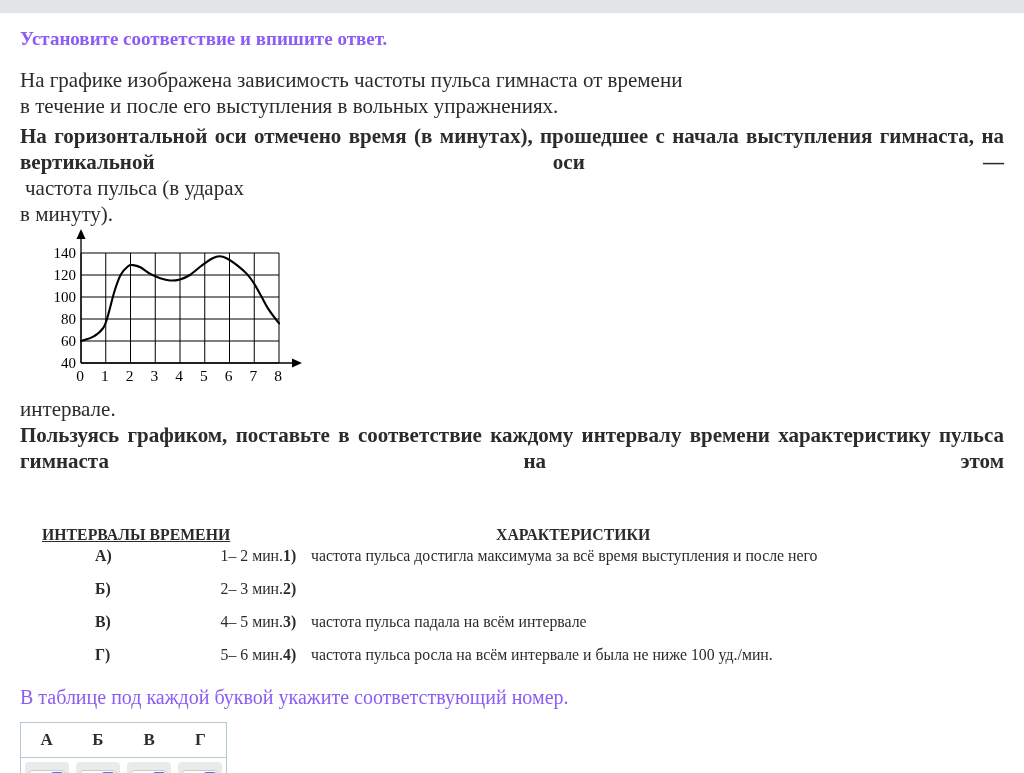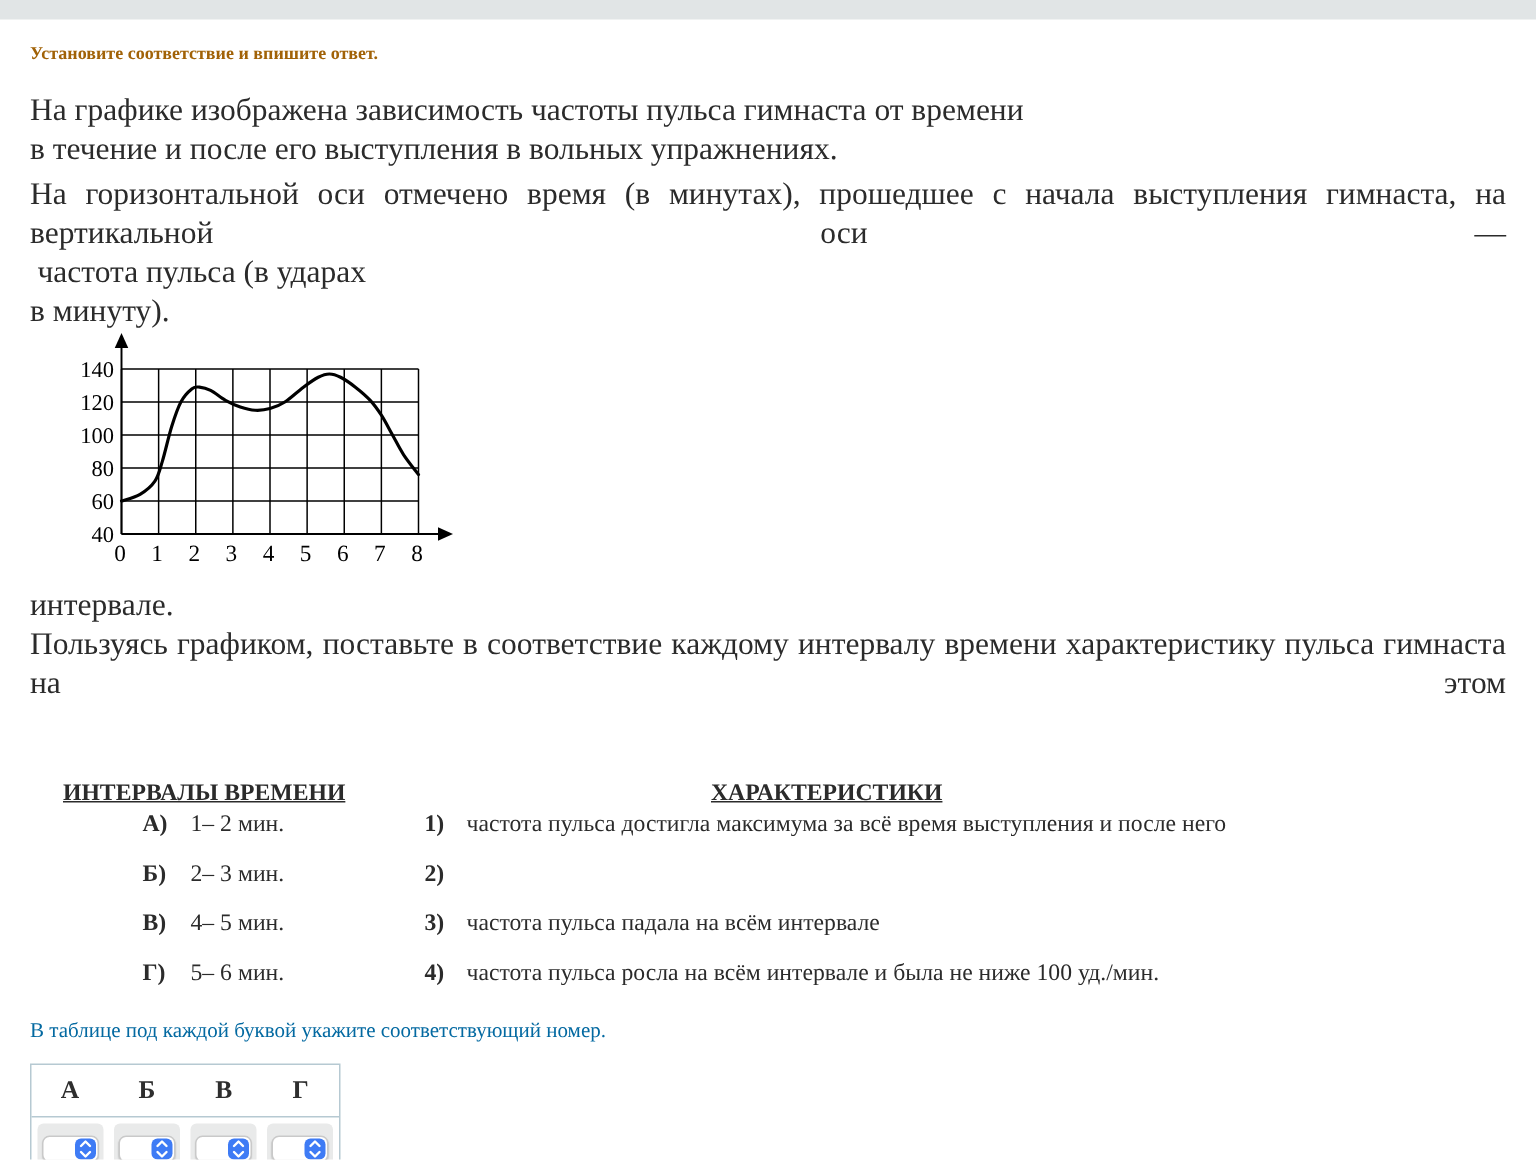--- a/index.html
+++ b/index.html
@@ -4,46 +4,46 @@
 <style>
   * { margin:0; padding:0; box-sizing:border-box; }
   html,body { background:#fff; }
   body {
     width:1024px; height:773px; overflow:hidden;
     font-family:"Liberation Serif", serif;
     color:#2b2b2b; position:relative;
   }
   .topbar { height:13px; background:#e1e5e6; }
   .content { padding:0 20px; }
-  .title { margin-top:15px; font-size:12px; font-weight:bold; color:#a16207; }
+  .title { margin-top:15px; font-size:19px; font-weight:bold; color:#8b5cf6; }
   .para { line-height:26px; font-size:21px; }
   .p1 { margin-top:17px; }
   .p2 { margin-top:4px; }
   .line { display:block; }
-  .justify-full { text-align:justify; text-align-last:justify; }
+  .justify-full { text-align:justify; text-align-last:justify;font-weight:bold; }
   .indent5 { text-indent:5px; }
 
   .chart-wrap { margin-top:2px; margin-left:18px; }
   svg text { font-family:"Liberation Serif", serif; fill:#000; }
 
   .p3 { margin-top:5px; }
 
   .match { margin-top:52px; font-size:15.8px; }
   .match-headers { position:relative; height:21px; font-weight:bold; }
   .match-headers .left-h { position:absolute; left:22px; text-decoration:underline; }
-  .match-headers .right-h { position:absolute; left:454px; text-decoration:underline; }
+  .match-headers .right-h { position:absolute; left:476px; }
   .match-row { display:flex; align-items:baseline; height:33px; }
   .match-row:first-of-type { margin-top:14px; }
   .mr-sp { width:75px; flex:none; }
   .mr-letter { width:32px; flex:none; font-weight:bold; }
-  .mr-interval { width:156px; flex:none; }
+  .mr-interval { width:156px; flex:none;text-align:right; }
   .mr-num { width:28px; flex:none; font-weight:bold; }
   .mr-text { flex:1; }
 
-  .note { margin-top:7px; font-size:14px; color:#0369a1; }
+  .note { margin-top:7px; font-size:20px; color:#8b5cf6; }
 
   .answer-table { margin-top:13px; width:207px; border:1px solid #b6c9d2; background:#fff; }
   .at-head { display:flex; height:35px; align-items:center; border-bottom:1px solid #b6c9d2; }
   .at-head .at-cell { flex:1; text-align:center; font-weight:bold; font-size:17px; color:#2e2e2e; }
   .at-body { display:flex; height:42px; align-items:center; }
   .at-body .at-cell { flex:1; display:flex; justify-content:center; }
   .sel-box { width:44px; height:34px; background:#e9eaea; border-radius:4px;
              display:flex; align-items:center; justify-content:center; }
   .sel-pill { width:38px; height:18px; background:#fff; border:1px solid #c9c9c9;
               border-radius:5px; position:relative; box-shadow:0 1px 1px rgba(0,0,0,0.12);

